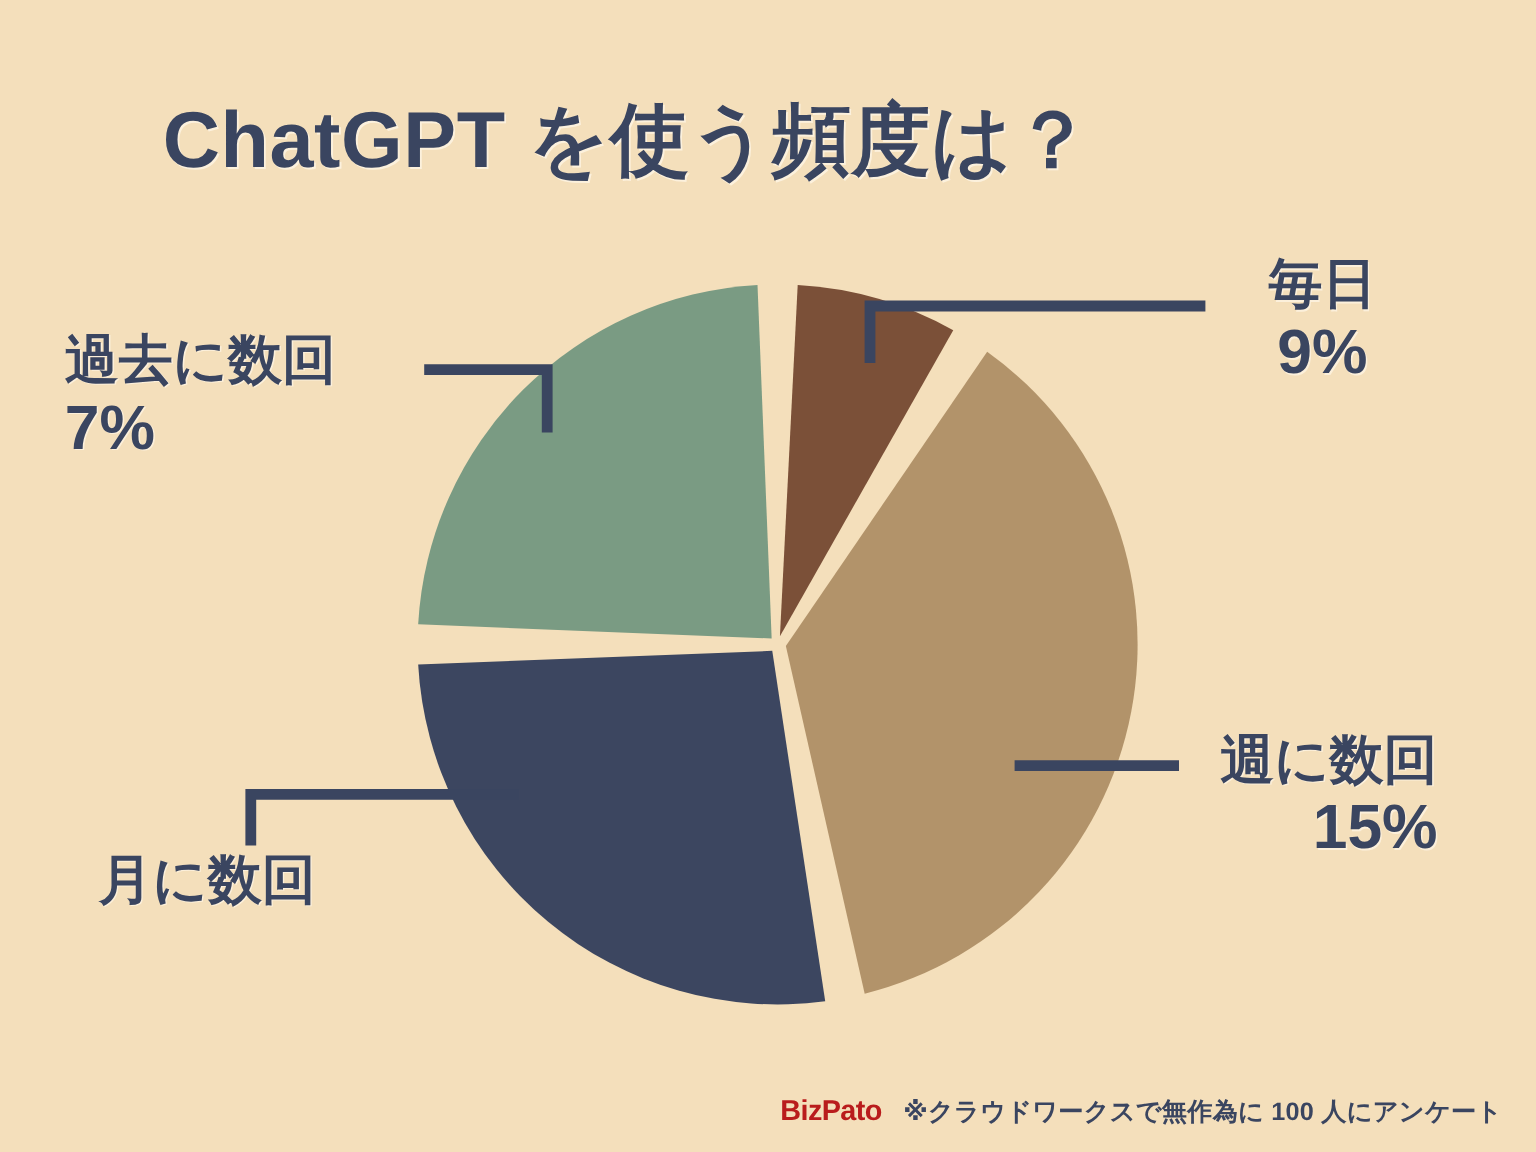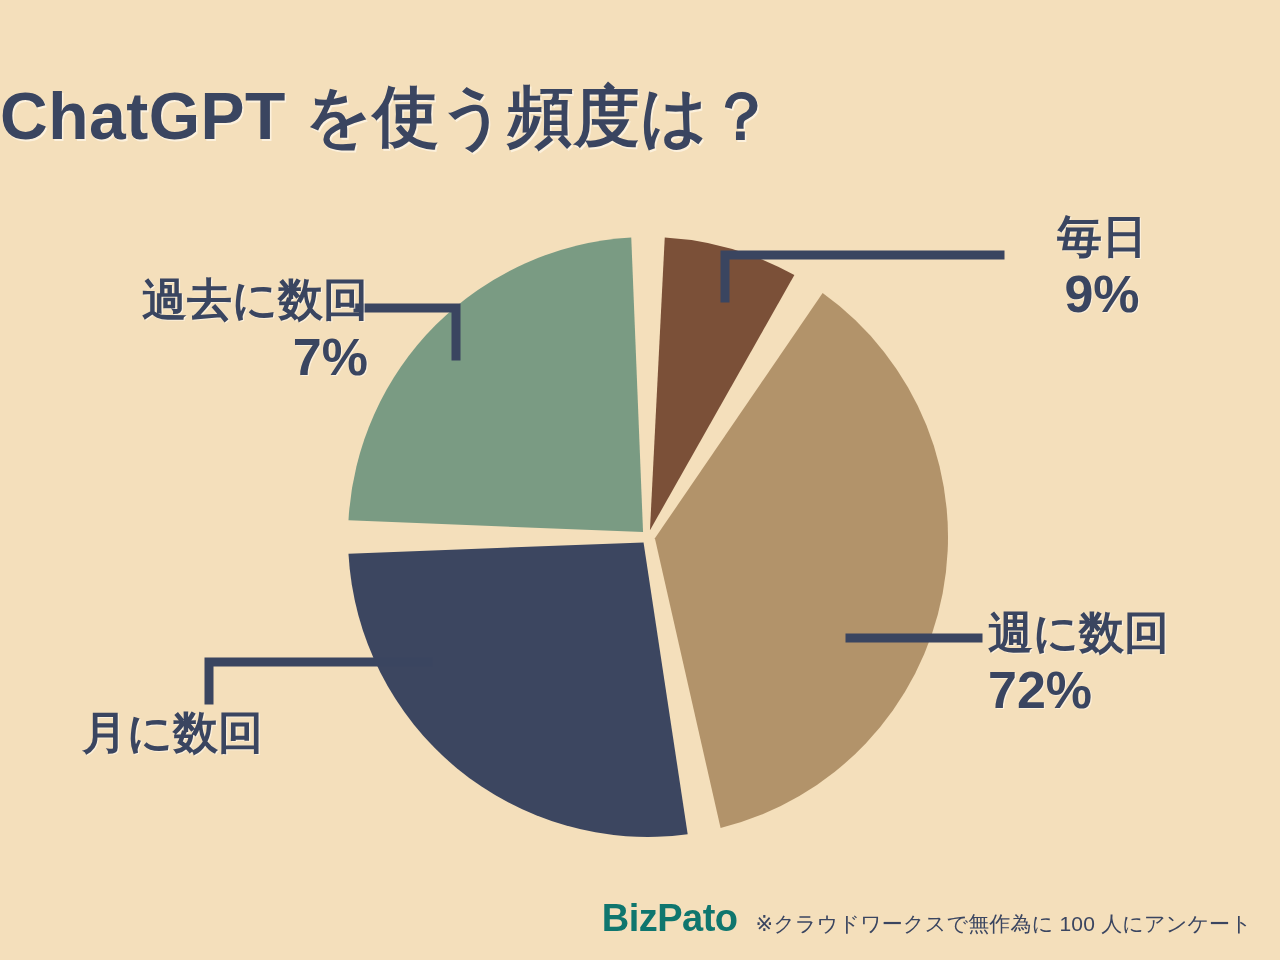--- a/index.html
+++ b/index.html
@@ -18,20 +18,21 @@
     height: 960px;
     background: #F4DFBB;
   }
 
   
   #chart-title {
     position: absolute;
     left: 0;
     top: 72px;
     width: 1046px;
+    text-align: center;
     font-size: 66px;
     font-weight: 700;
     letter-spacing: 0.5px;
     color: #3A4560;
     text-shadow: 1.5px 1.5px 0 rgba(255,247,232,0.75);
     white-space: nowrap;
   }
 
   
   #pie-wrap {
@@ -68,54 +69,54 @@
 
   #callout-daily {
     left: 1012px;
     top: 212px;
     text-align: center;
     width: 180px;
   }
   #callout-weekly {
     left: 988px;
     top: 608px;
-    text-align: left;
+    text-align: right;
     width: 210px;
   }
   #callout-monthly {
     left: 82px;
     top: 708px;
     text-align: left;
     width: 240px;
   }
   #callout-past {
-    left: 68px;
+    left: 54px;
     top: 275px;
-    text-align: right;
+    text-align: left;
     width: 300px;
   }
 
   
   #footer {
     position: absolute;
     right: 28px;
     bottom: 20px;
     display: flex;
     align-items: baseline;
     gap: 18px;
   }
   #brand-logo {
-    font-size: 38px;
+    font-size: 24px;
     font-weight: 700;
-    color: #0f766e;
+    color: #b91c1c;
     letter-spacing: -0.5px;
   }
   #footer-note {
     font-size: 21px;
-    font-weight: 400;
+    font-weight: 700;
     color: #3A4560;
     letter-spacing: 0.2px;
   }
 </style>
 </head>
 <body>
 
 <div id="stage">
 
   <div id="chart-title">ChatGPT を使う頻度は？</div>
@@ -161,21 +162,21 @@
     </svg>
   </div>
 
   <div class="callout" id="callout-daily">
     <span class="cat">毎日</span>
     <span class="pct">9%</span>
   </div>
 
   <div class="callout" id="callout-weekly">
     <span class="cat">週に数回</span>
-    <span class="pct">72%</span>
+    <span class="pct">15%</span>
   </div>
 
   <div class="callout" id="callout-monthly">
     <span class="cat">月に数回</span>
   </div>
 
   <div class="callout" id="callout-past">
     <span class="cat">過去に数回</span>
     <span class="pct">7%</span>
   </div>

